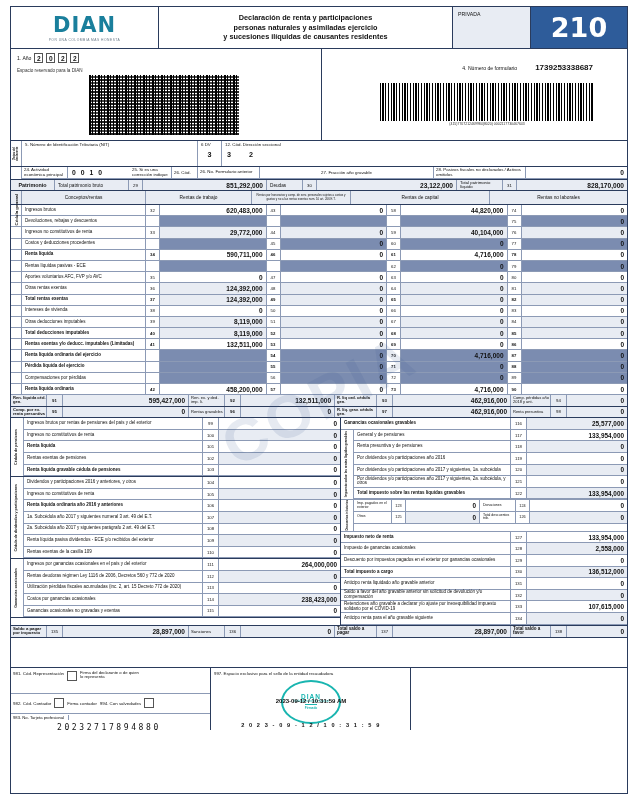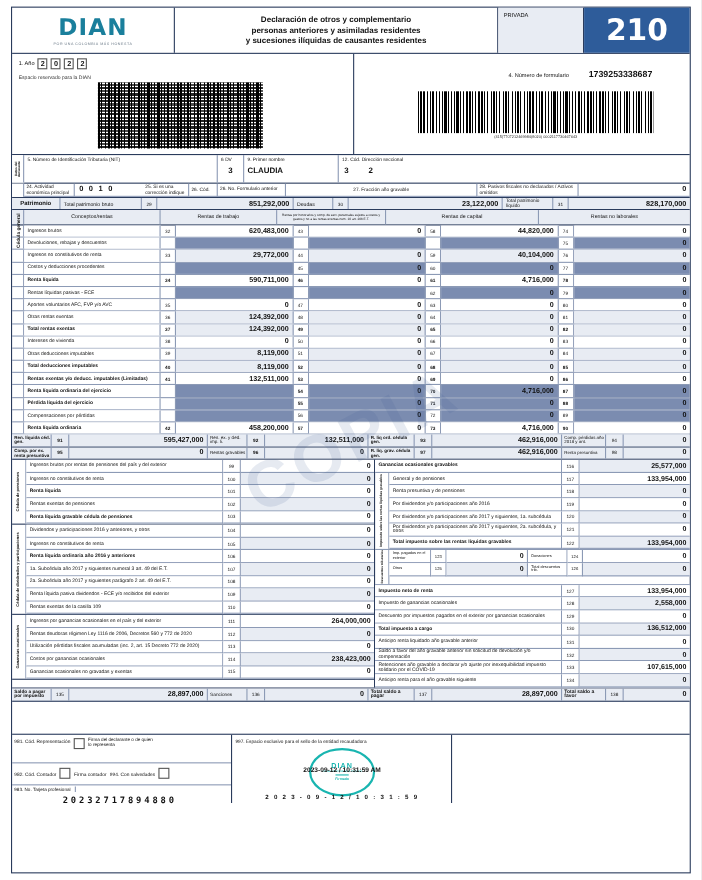--- a/index.html
+++ b/index.html
@@ -97,40 +97,40 @@
   .seal{position:absolute;left:70px;top:12px;width:60px;height:44px;border:2px solid #19b5b0;border-radius:50%;
      display:flex;flex-direction:column;align-items:center;justify-content:center;}
   .seal .d{font-size:6.5px;color:#19b5b0;font-weight:bold;letter-spacing:1px;}
   .seal .e{font-size:2.6px;color:#19b5b0;}
   .seal .f{font-size:3.2px;color:#19b5b0;font-weight:bold;border-top:1px solid #19b5b0;margin-top:1px;padding-top:1px;}
   .stamp-date{position:absolute;left:0;top:30px;width:200px;text-align:center;font-size:6px;font-weight:bold;}
   .ocr{position:absolute;left:0;bottom:2px;width:200px;text-align:center;font-size:5.6px;font-weight:bold;letter-spacing:1.6px;}
   .paybox{display:flex;align-items:center;gap:6px;}
   .payfield{flex:1;border:1px solid #2a3b5c;height:12px;display:flex;align-items:center;justify-content:flex-end;padding-right:4px;font-size:6.4px;font-weight:bold;background:#fff;}
   .bignum{text-align:center;font-size:9px;font-weight:bold;margin-top:12px;letter-spacing:.4px;}
-  .ocr-bottom{position:absolute;left:46px;bottom:-2px;font-size:8px;font-weight:bold;letter-spacing:2.6px;font-family:"DejaVu Sans Mono",monospace;}
+  .ocr-bottom{position:absolute;left:46px;bottom:-2px;font-size:8px;font-weight:normal;letter-spacing:2.6px;font-family:"DejaVu Sans Mono",monospace;}
 
   .wm{position:absolute;inset:0;pointer-events:none;display:flex;align-items:center;justify-content:center;
      font-size:60px;color:rgba(60,90,150,.13);font-weight:bold;transform:rotate(-28deg);letter-spacing:4px;}
 </style>
 </head>
 <body>
 
 <div class="page">
  <div class="sheet">
 
   <div class="hdr">
     <div class="hdr-logo">
       <div class="dian-word">DIAN</div>
       <div class="dian-sub">POR UNA COLOMBIA MÁS HONESTA</div>
     </div>
     <div class="hdr-title">
       <div>
-        <div>Declaración de otros y complementario</div>
-        <div>personas anteriores y asimiladas residentes</div>
+        <div>Declaración de renta y participaciones</div>
+        <div>personas naturales y asimiladas ejercicio</div>
         <div>y sucesiones ilíquidas de causantes residentes</div>
       </div>
     </div>
     <div class="hdr-priv">PRIVADA</div>
     <div class="hdr-code">210</div>
   </div>
 
   <div class="band">
     <div class="band-l">
       <div class="yearline">
@@ -157,24 +157,20 @@
     <div class="sidelbl">
           <span>Datos del declarante</span>
         </div>
     <div class="idcell" style="width:176px">
       <div class="t">5. Número de Identificación Tributaria (NIT)</div>
       <div class="v"></div>
     </div>
     <div class="idcell" style="width:24px">
       <div class="t">6 DV</div>
       <div class="v cen">3</div>
-    </div>
-    <div class="idcell" style="width:86px">
-      <div class="t">9. Primer nombre</div>
-      <div class="v">CLAUDIA</div>
     </div>
     <div class="idcell" style="flex:1;border-right:none">
       <div class="t">12. Cód. Dirección seccional</div>
       <div class="v" style="display:flex;gap:18px;padding-left:2px">
         <span>3</span>
         <span>2</span>
       </div>
     </div>
   </div>
 

